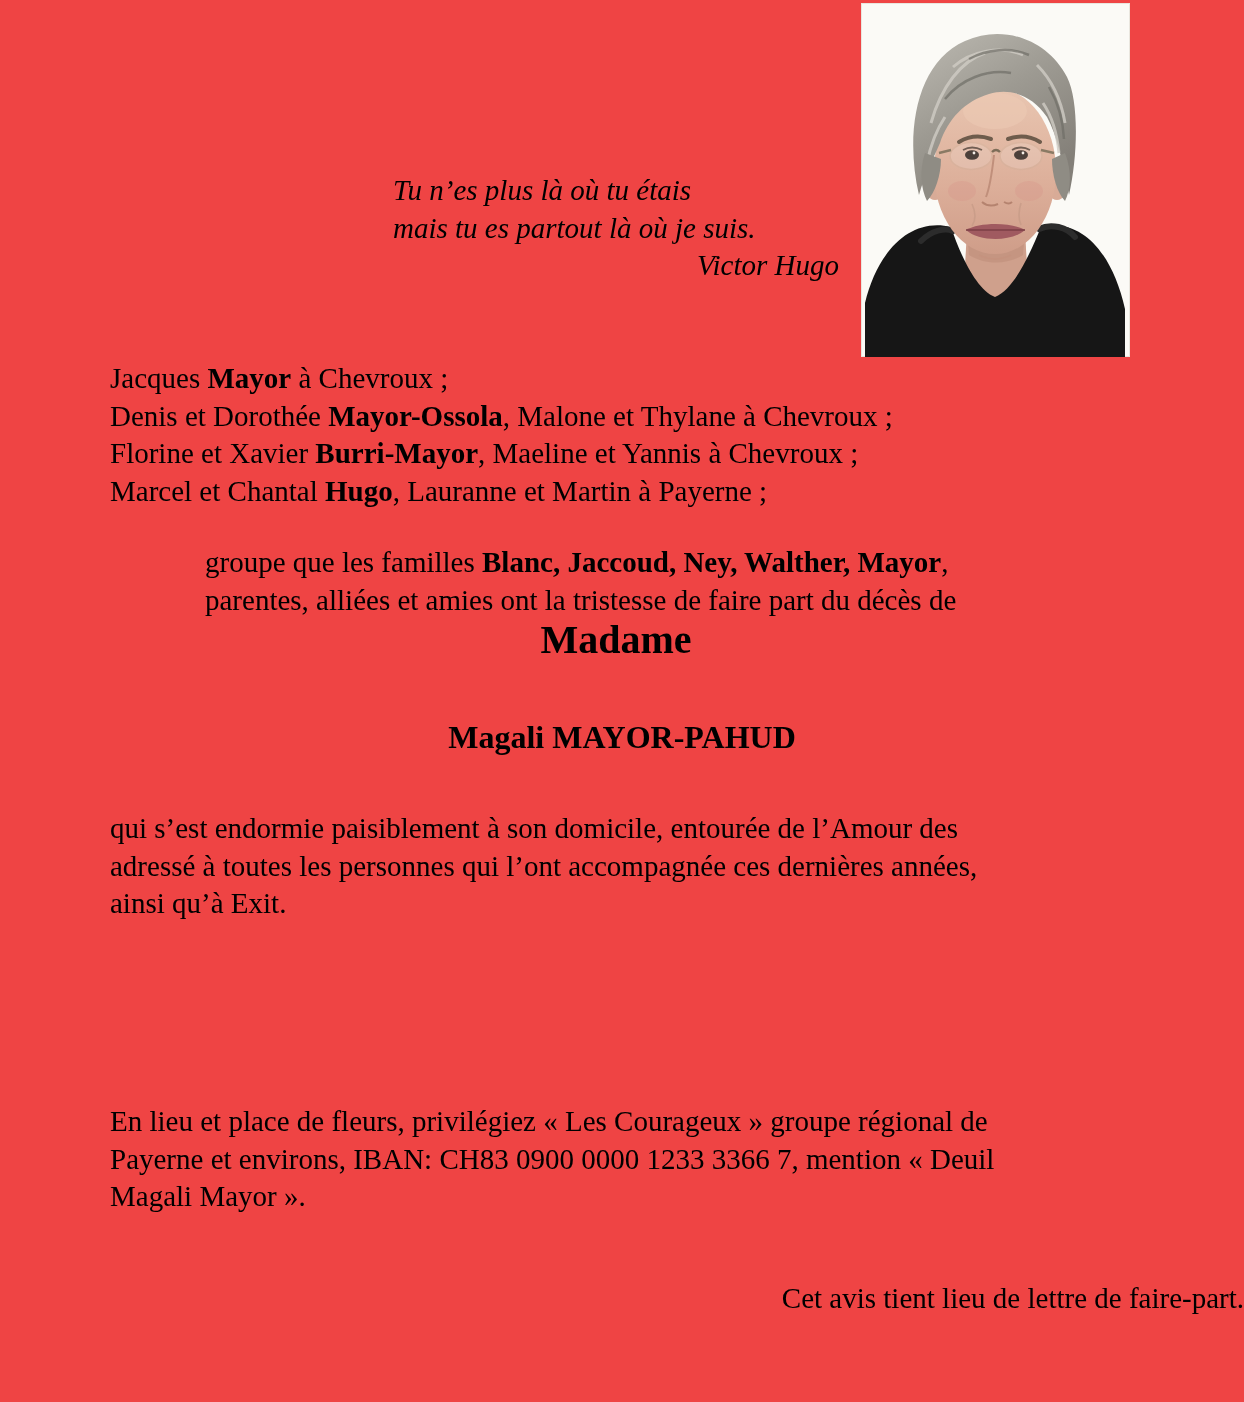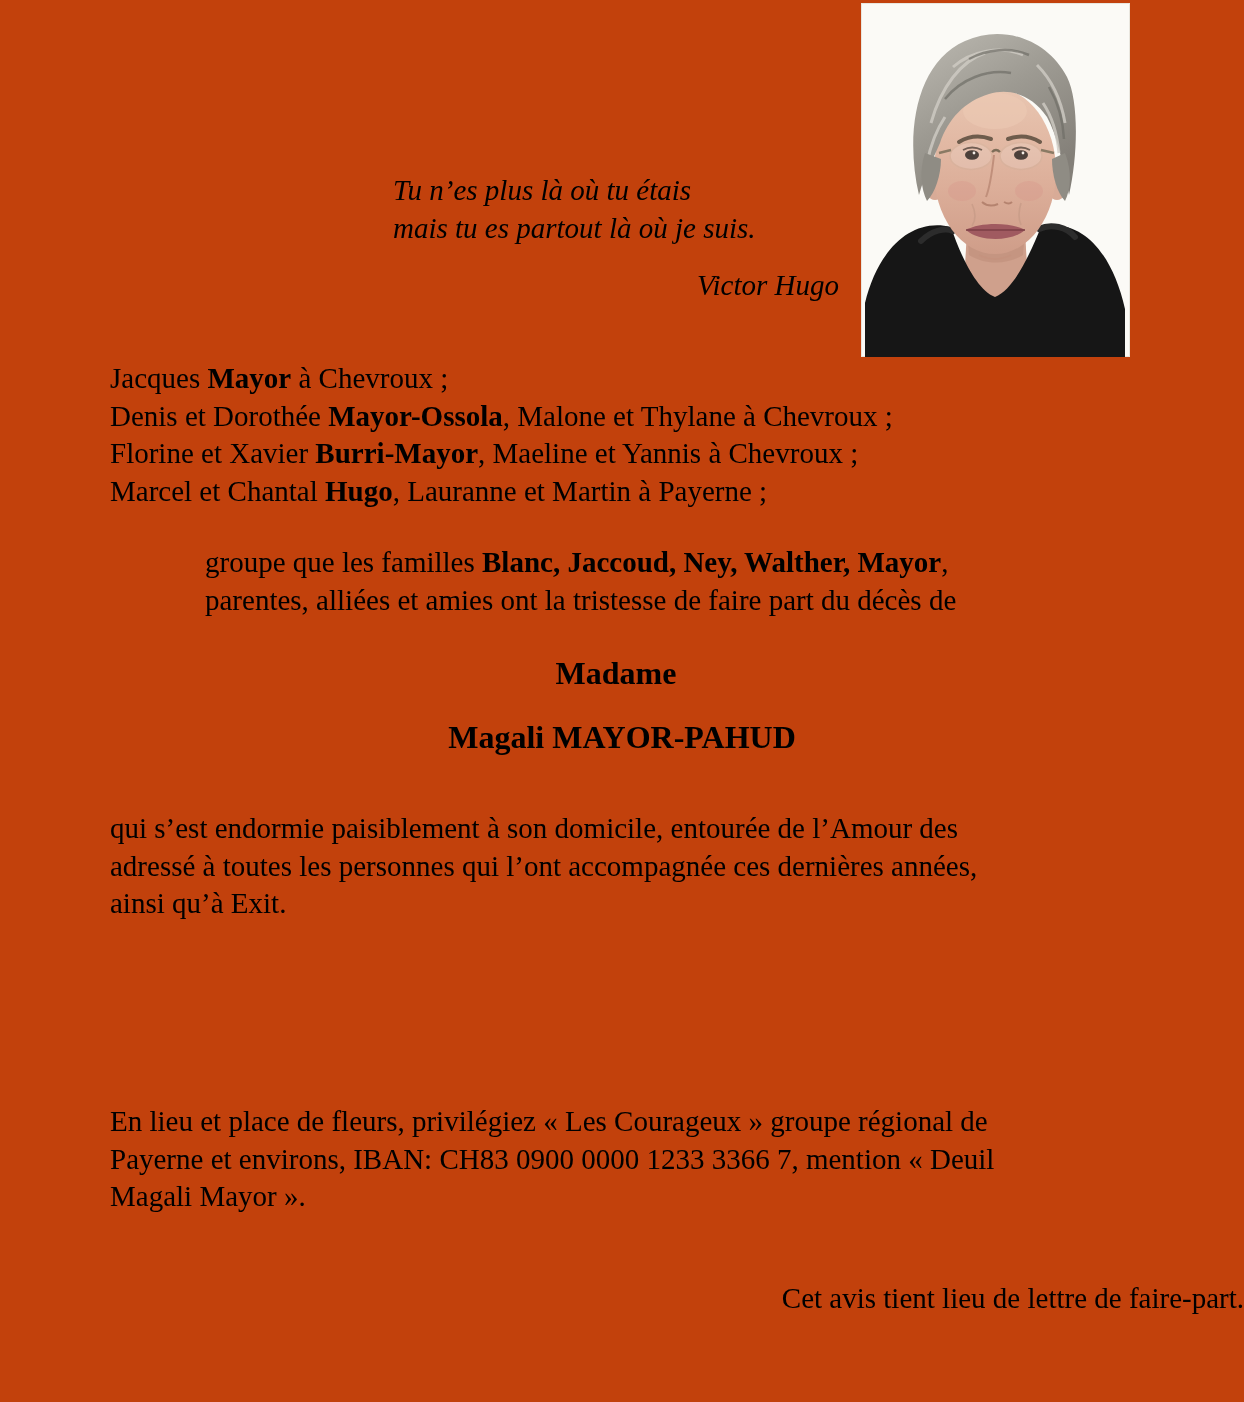--- a/index.html
+++ b/index.html
@@ -1,38 +1,38 @@
 <!DOCTYPE html>
 <html lang="fr"><head>
 <meta charset="utf-8">
 <style>
   html,body{margin:0;padding:0;background:#ffffff;}
   .page{
     position:relative;
     width:1244px;
     height:1402px;
-    background:#c2410c;
+    background:#ef4444;
     font-family:"Liberation Serif", serif;
     font-size:29px;
     line-height:37.6px;
     color:#000000;
     overflow:hidden;
   }
   .abs{position:absolute;}
   b{font-weight:bold;}
   .quote{
     left:393px; top:172px; width:446px;
     font-style:italic;
   }
-  .quote-attr{text-align:right;margin-top:20px;}
+  .quote-attr{text-align:right;}
   .names{left:110px; top:360px; width:1000px;}
   .fam-intro{left:205px; top:544px; width:950px;}
   .title-salutation{
-    left:0; top:653px; width:1232px;
-    text-align:center; font-weight:bold; font-size:32px; line-height:40px;
+    left:0; top:620px; width:1232px;
+    text-align:center; font-weight:bold; font-size:40px; line-height:40px;
   }
   .title-name{
     left:0; top:712px; width:1244px;
     text-align:center; font-weight:bold; font-size:32px; line-height:50px;
   }
   .obituary{left:110px; top:810px; width:1030px;}
   .ceremony{left:205px; top:970px; width:960px;}
   .donation{left:110px; top:1103px; width:1030px;}
   .closing{left:0; top:1280px; width:1244px; text-align:right;}
   sup{font-size:0.62em; line-height:0; vertical-align:super;}

